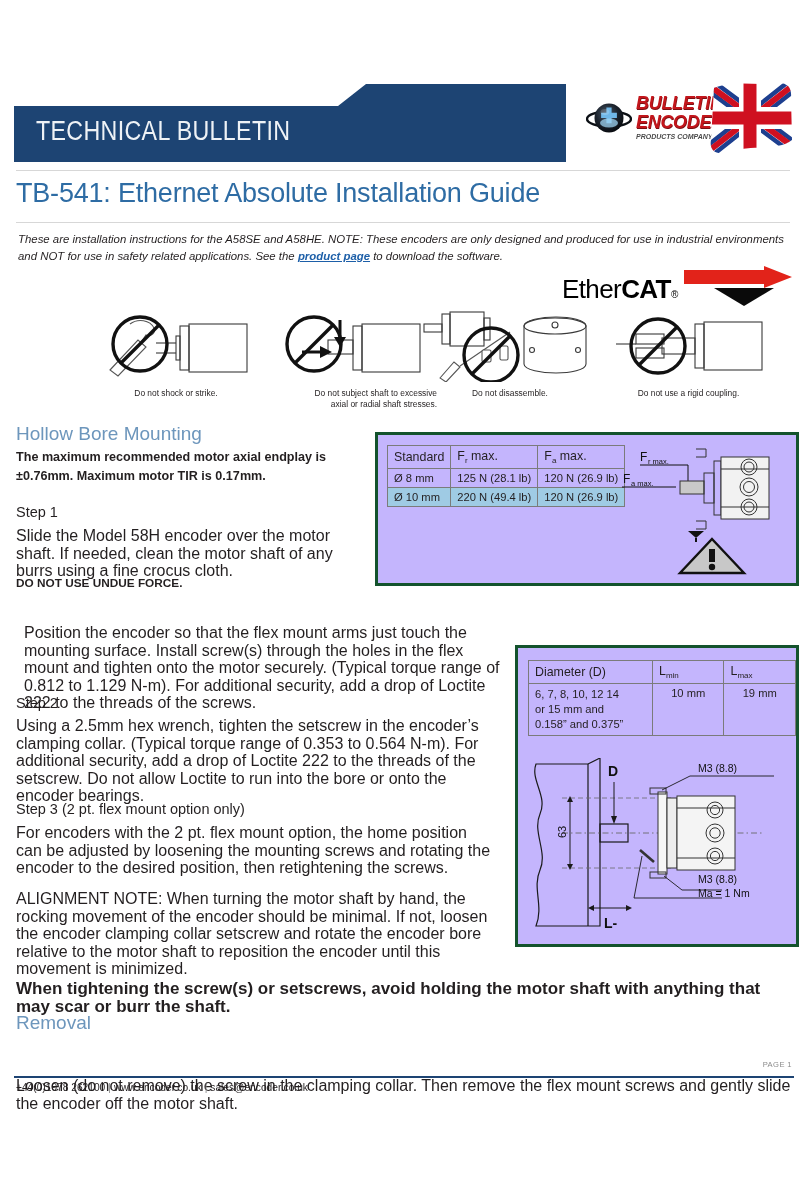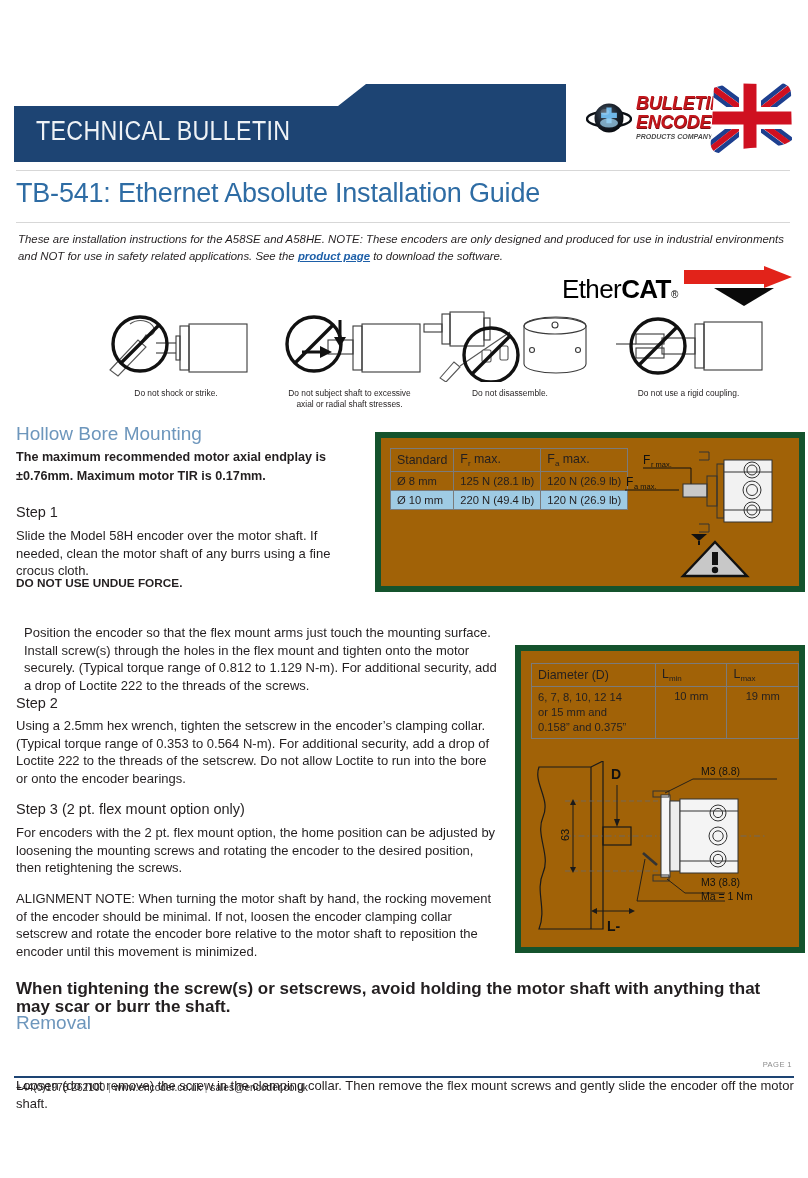--- a/index.html
+++ b/index.html
@@ -180,21 +180,21 @@
     font-weight: 400;
   }
   .step-head {
     position: absolute;
     font-size: 14.5px;
     color: #231f20;
     font-weight: 400;
   }
   .body-txt {
     position: absolute;
-    font-size: 13px;
+    font-size: 16px;
     line-height: 17.5px;
     color: #231f20;
   }
   .body-bold {
     position: absolute;
     font-size: 11.8px;
     line-height: 17.5px;
     color: #231f20;
     font-weight: bold;
   }
@@ -211,22 +211,22 @@
     text-align: left;
     font-weight: normal;
     white-space: nowrap;
   }
   .tbl th { font-size: 12.4px; }
   .tbl tr.hl td { background: #9fcbe4; }
   .sub { font-size: 8px; vertical-align: sub; }
 
   .panel {
     position: absolute;
-    border: 6px solid #14532d;
-    background: #a16207;
+    border: 3px solid #14532d;
+    background: #c4b5fd;
   }
 
   
   .page-num {
     position: absolute;
     right: 16px;
     top: 1060px;
     font-size: 7.6px;
     color: #8b8b8b;
     letter-spacing: 0.4px;
@@ -327,21 +327,21 @@
         <g stroke="#555" fill="#fff" stroke-width="1.1">
           <path d="M34 14 C42 8 54 10 58 18 C60 23 55 27 50 25 L40 40"></path>
           <path d="M14 60 L42 30 L50 37 L22 66 Z"></path>
         </g>
         <circle cx="44" cy="34" r="27" fill="none" stroke="#111" stroke-width="3.4"></circle>
         <line x1="25" y1="53" x2="63" y2="15" stroke="#111" stroke-width="3.4"></line>
       </svg>
       <div class="warn-cap">Do not shock or strike.</div>
     </div>
 
-    <div class="warn-item" style="left:248px; width:175px;">
+    <div class="warn-item" style="left:248px; width:175px;text-align:right;">
       <svg width="175" height="72" viewBox="0 0 175 72">
         <g stroke="#3a3a3a" fill="none" stroke-width="1.1">
           <rect x="100" y="14" width="58" height="48"></rect>
           <rect x="91" y="16" width="9" height="44"></rect>
           <rect x="66" y="30" width="25" height="14"></rect>
         </g>
         <g stroke="#111" fill="#111" stroke-width="3">
           <line x1="78" y1="10" x2="78" y2="28"></line>
           <path d="M72 27 L84 27 L78 37 Z" stroke="none"></path>
           <line x1="40" y1="42" x2="60" y2="42"></line>

